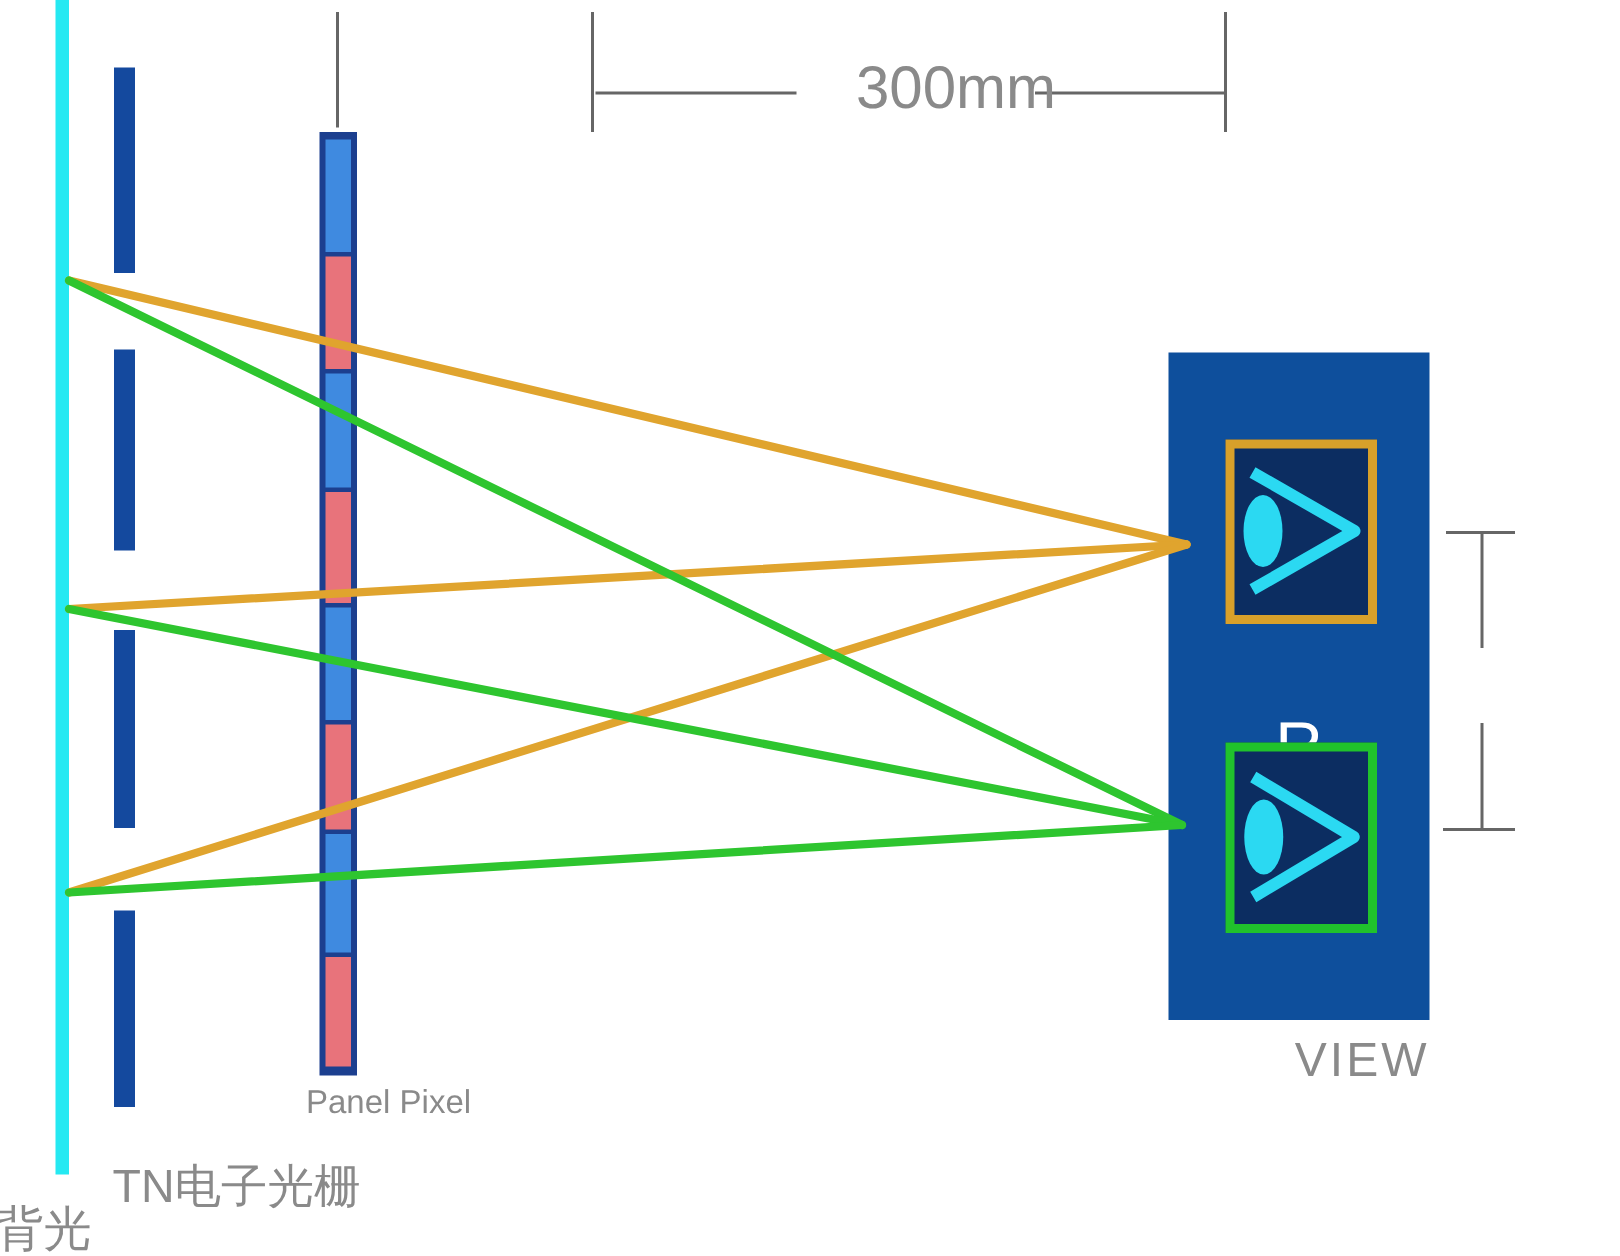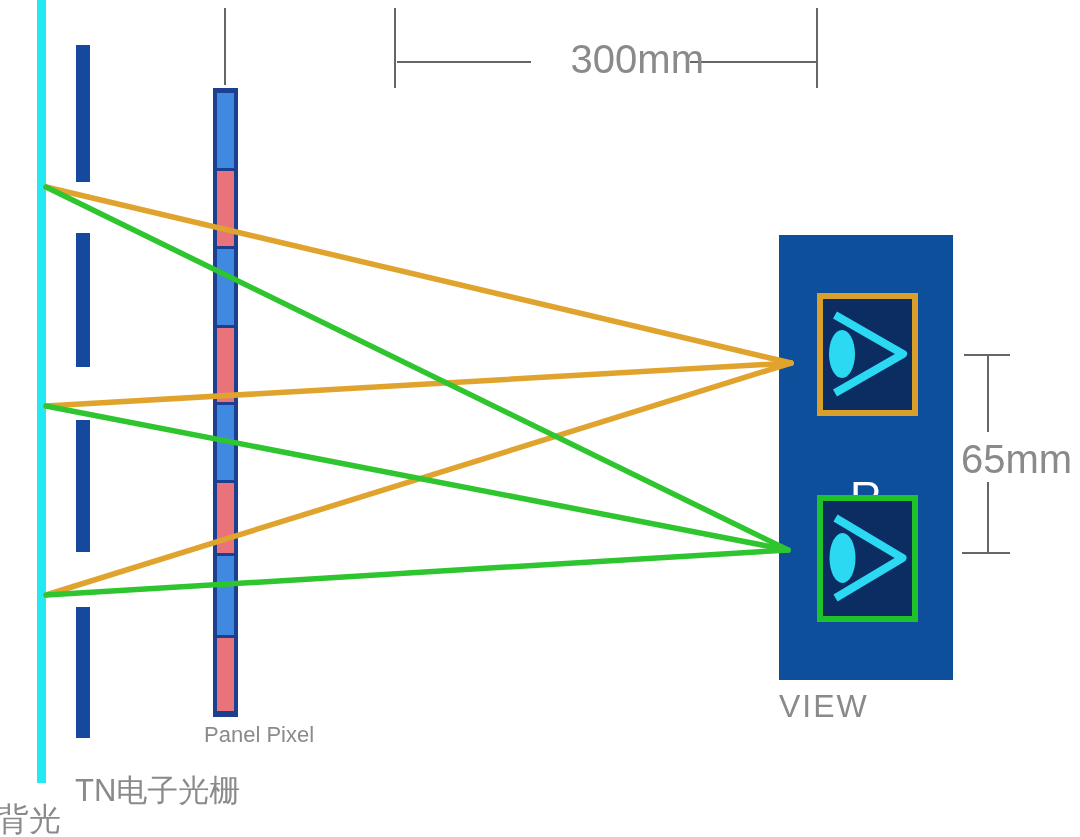--- a/index.html
+++ b/index.html
@@ -29,21 +29,21 @@
   .dim-h { position:absolute; height:2px; background:var(--dim-line-gray); }
   .dim-text { position:absolute; color:var(--dim-text-gray); font-size:40px; font-weight:300; white-space:nowrap; }
   #dim-1mm   { left:230px; top:37px; width:165px; text-align:center; }
   #dim-300mm { left:540px; top:37px; width:164px; text-align:right; }
   #dim-65mm  { left:961px; top:437px; }
   
   .caption { position:absolute; color:var(--dim-text-gray); font-weight:400; white-space:nowrap; }
   #label-panel    { left:204px; top:722px; font-size:22px; font-weight:300; }
   #label-grating  { left:75px;  top:770px; font-size:31px;text-align:right; }
   #label-backlight{ left:-3px;  top:798px; font-size:32px; }
-  #label-view     { left:779px; top:688px; width:174px; text-align:left; font-size:32px; font-weight:300; letter-spacing:2px; }
+  #label-view     { left:779px; top:688px; width:174px; text-align:right; font-size:32px; font-weight:300; letter-spacing:2px; }
   #rays-svg { position:absolute; left:0; top:0; width:1080px; height:837px; pointer-events:none; }
 </style>
 </head>
 <body>
 
 <div id="canvas">
 
   <div id="backlight-line" class="abs"></div>
 
   <div id="tn-grating">
@@ -94,20 +94,19 @@
   <div class="dim-v abs" style="left:394px; top:8px;  height:80px;"></div>
   <div class="dim-v abs" style="left:816px; top:8px;  height:80px;"></div>
   <div class="dim-h abs" style="left:397px; top:61px; width:134px;"></div>
   <div class="dim-h abs" style="left:690px; top:61px; width:126px;"></div>
   <div id="dim-300mm" class="dim-text">300mm</div>
 
   <div class="dim-h abs" style="left:964px; top:354px; width:46px;"></div>
   <div class="dim-v abs" style="left:987px; top:354px; height:78px;"></div>
   <div class="dim-v abs" style="left:987px; top:482px; height:72px;"></div>
   <div class="dim-h abs" style="left:962px; top:552px; width:48px;"></div>
-  <div id="dim-65mm" class="dim-text">65mm</div>
 
   <div id="label-panel" class="caption">Panel Pixel</div>
   <div id="label-grating" class="caption">TN电子光栅</div>
   <div id="label-backlight" class="caption">背光</div>
   <div id="label-view" class="caption">VIEW</div>
 
 </div>
 
 </body></html>

